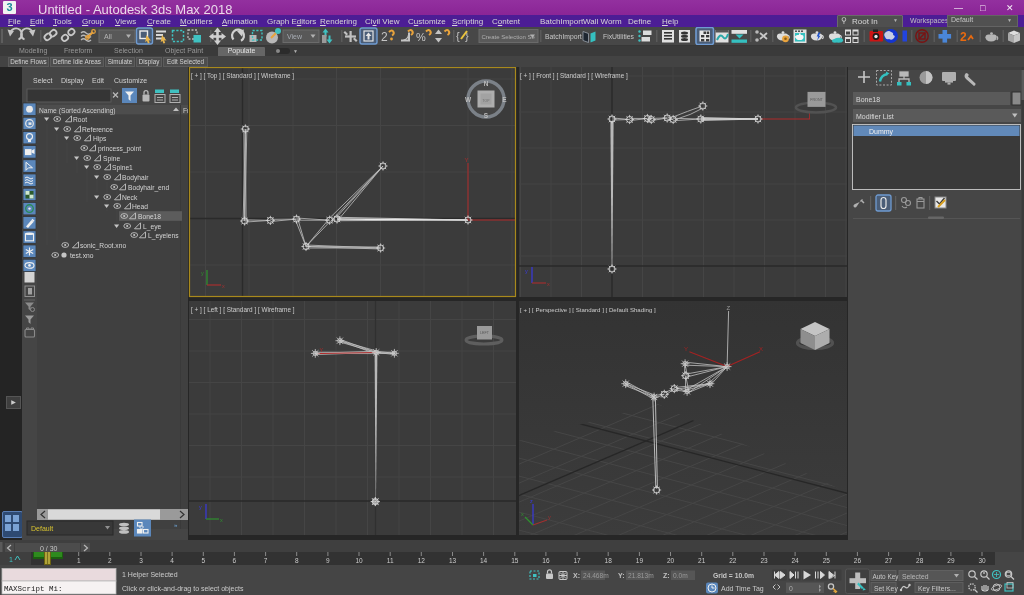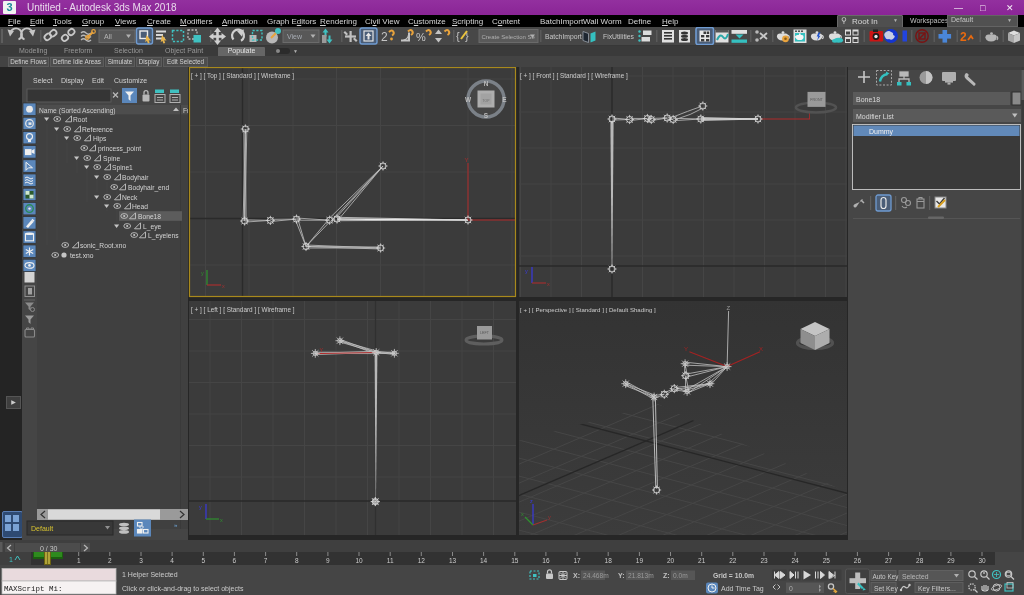--- a/index.html
+++ b/index.html
@@ -1,23 +1,23 @@
 <!DOCTYPE html>
 <html><head><meta charset="utf-8"><style>
 html,body{margin:0;padding:0;background:#222}
 #app{position:relative;width:1024px;height:595px;background:#454545;font-family:"Liberation Sans",sans-serif;overflow:hidden}
 .abs{position:absolute}
 .t{position:absolute;white-space:nowrap}
 
 #title{left:0;top:0;width:1024px;height:15px;background:linear-gradient(#93309f,#8a2596)}
-#title .txt{left:27px;top:2px;font-size:10px;color:#e9d9ec}
+#title .txt{left:38px;top:2px;font-size:13px;color:#e9d9ec}
 #title .ico{left:3px;top:1px;width:13px;height:13px;background:#f2f2f2;border-radius:1px}
 #title .win{top:3px;color:#f4eef5;font-size:9px}
 
-#menu{left:0;top:15px;width:1024px;height:12px;background:#000000}
+#menu{left:0;top:15px;width:1024px;height:12px;background:#4c1d95}
 #menu span{position:absolute;top:1.5px;font-size:8px;color:#d6d6d6}
 #menu u{text-decoration:underline}
 
 #tbar{left:0;top:27px;width:1024px;height:18px;background:#474747;border-bottom:1px solid #373737}
 
 #ribtabs{left:0;top:46px;width:1024px;height:10px;background:#3a3a3a}
 #ribtabs span{position:absolute;top:0.5px;font-size:7px;color:#989898}
 #ribbtns{left:0;top:56px;width:1024px;height:11px;background:#434343}
 .rbtn{position:absolute;top:1px;height:8px;background:#4d4d4d;border:1px solid #5c5c5c;color:#d2d2d2;font-size:6.3px;text-align:center;line-height:8px;white-space:nowrap}
 

